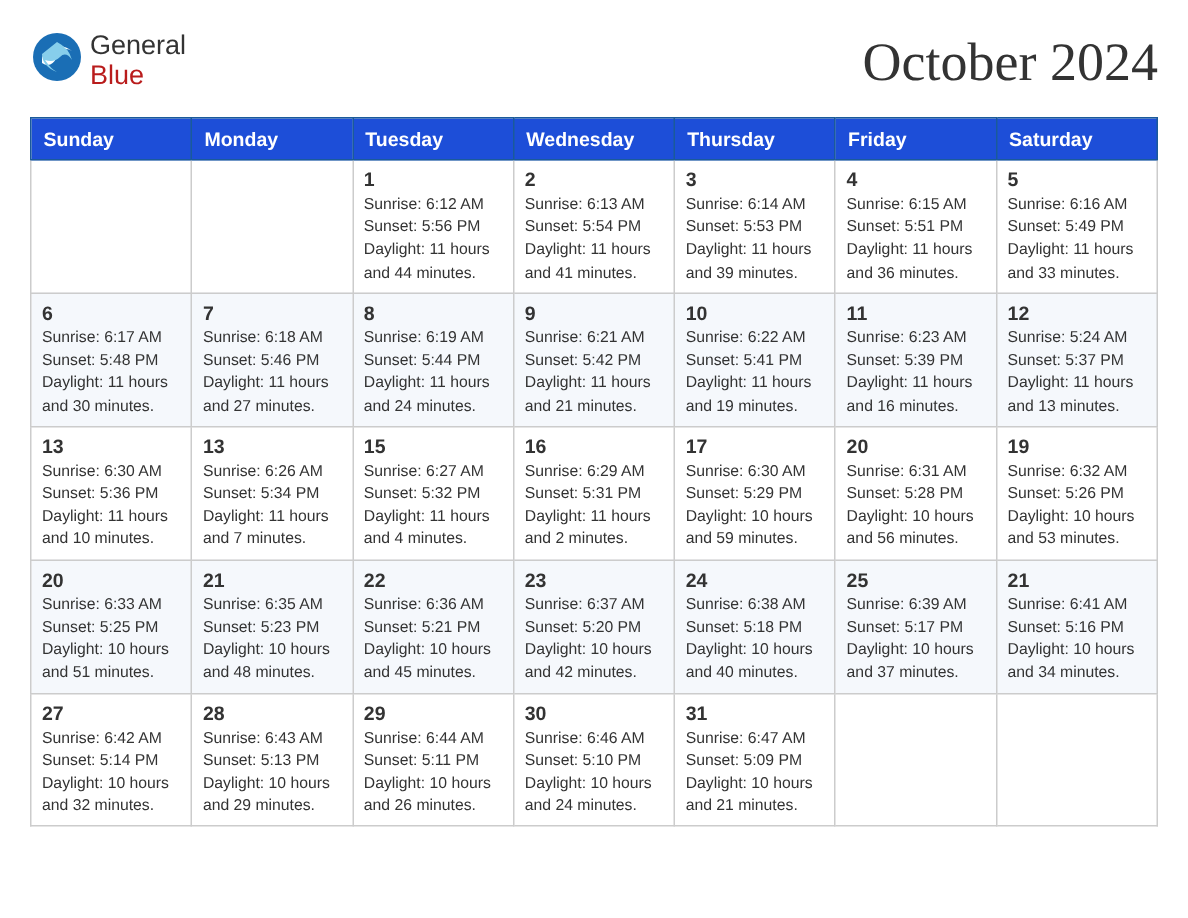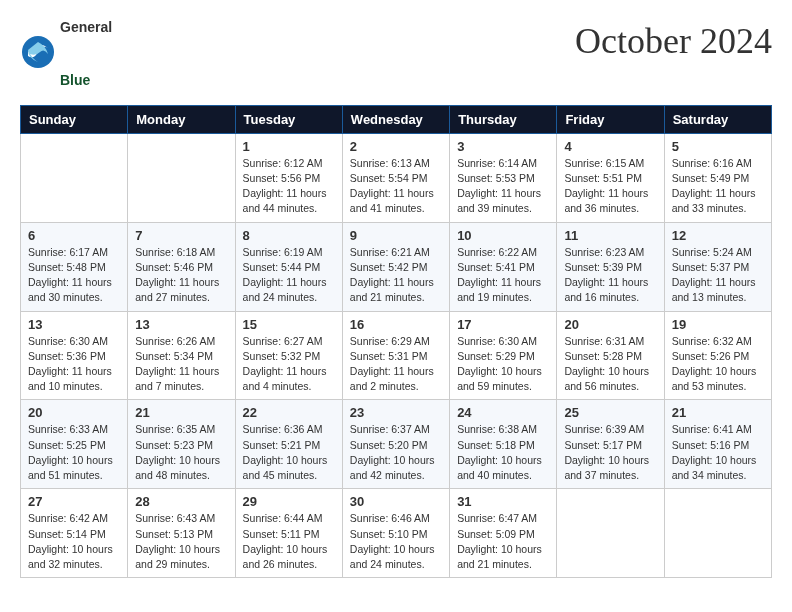--- a/index.html
+++ b/index.html
@@ -16,47 +16,46 @@
       align-items: flex-start;
       margin-bottom: 16px;
     }
     .logo {
       display: flex;
       align-items: center;
     }
     .logo-text {
       display: flex;
       flex-direction: column;
-      font-size: 14px;
-      font-weight: bold;
+      font-size: 18px;
+      font-weight: normal;
       line-height: 1.1;
-      gap: 38px;
     }
     .logo-general { color: #333; }
-    .logo-blue { color: #14532d; }
+    .logo-blue { color: #b91c1c; }
     .title-block {
       text-align: right;
     }
     .month-title {
       font-size: 36px;
       font-weight: normal;
       color: #333;
       font-family: Liberation Serif, serif;
     }
     .location {
       font-size: 16px;
       color: #555;
     }
     .calendar {
       width: 100%;
       border-collapse: collapse;
       border: 1px solid #ccc;
     }
     .calendar th {
-      background: #0f172a;
+      background: #1d4ed8;
       color: #fff;
       text-align: left;
       padding: 6px 8px;
       font-size: 13px;
       border: 1px solid #1a5a9a;
     }
     .calendar td {
       vertical-align: top;
       padding: 5px 7px;
       border: 1px solid #ccc;

